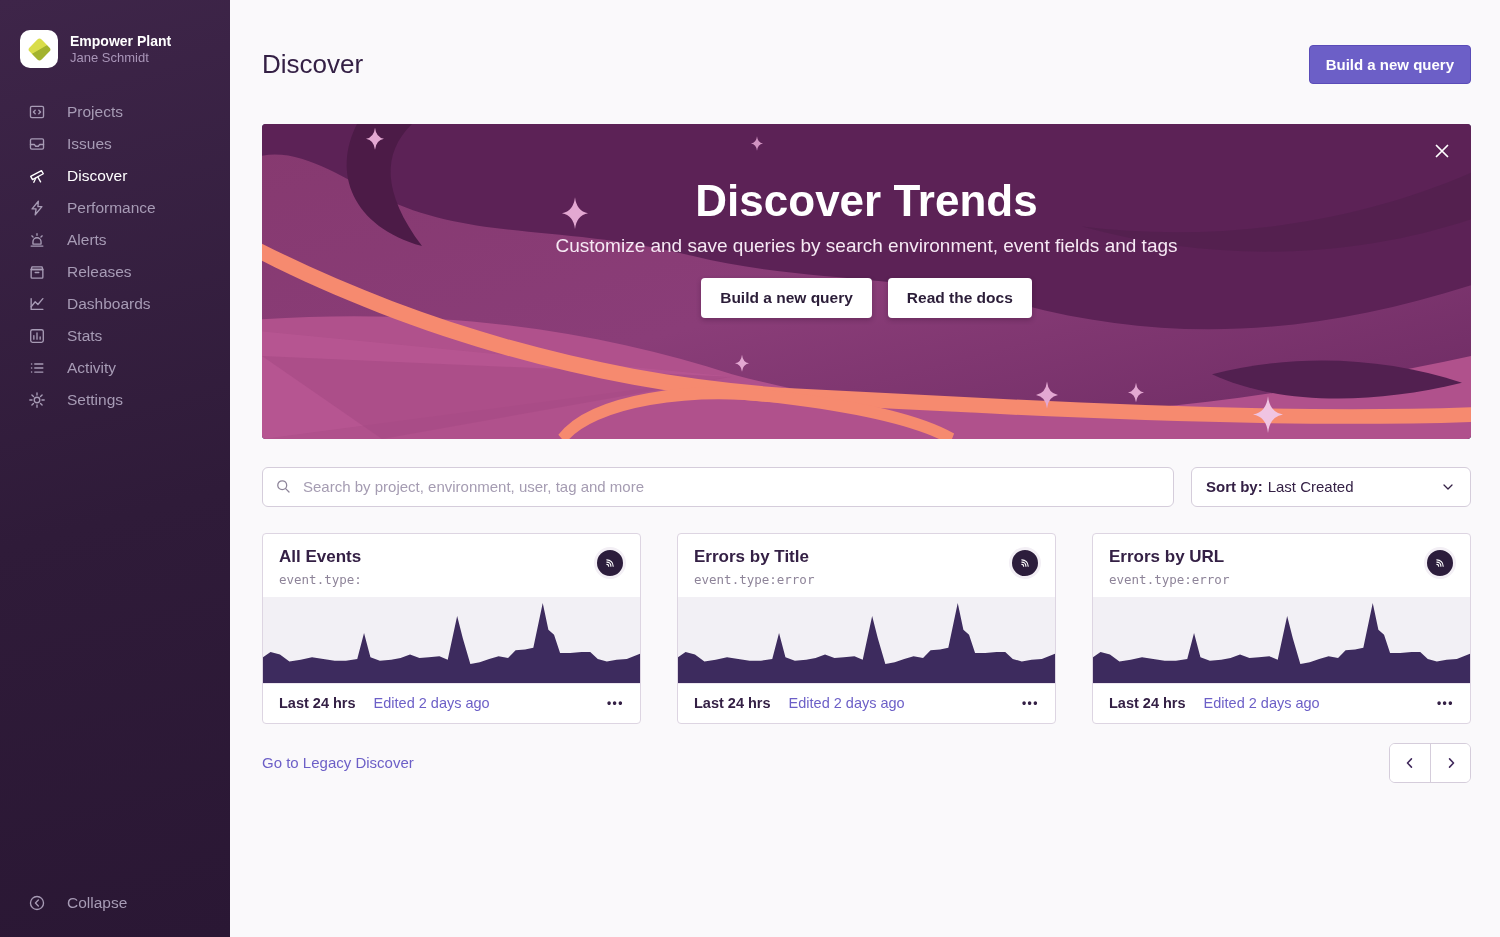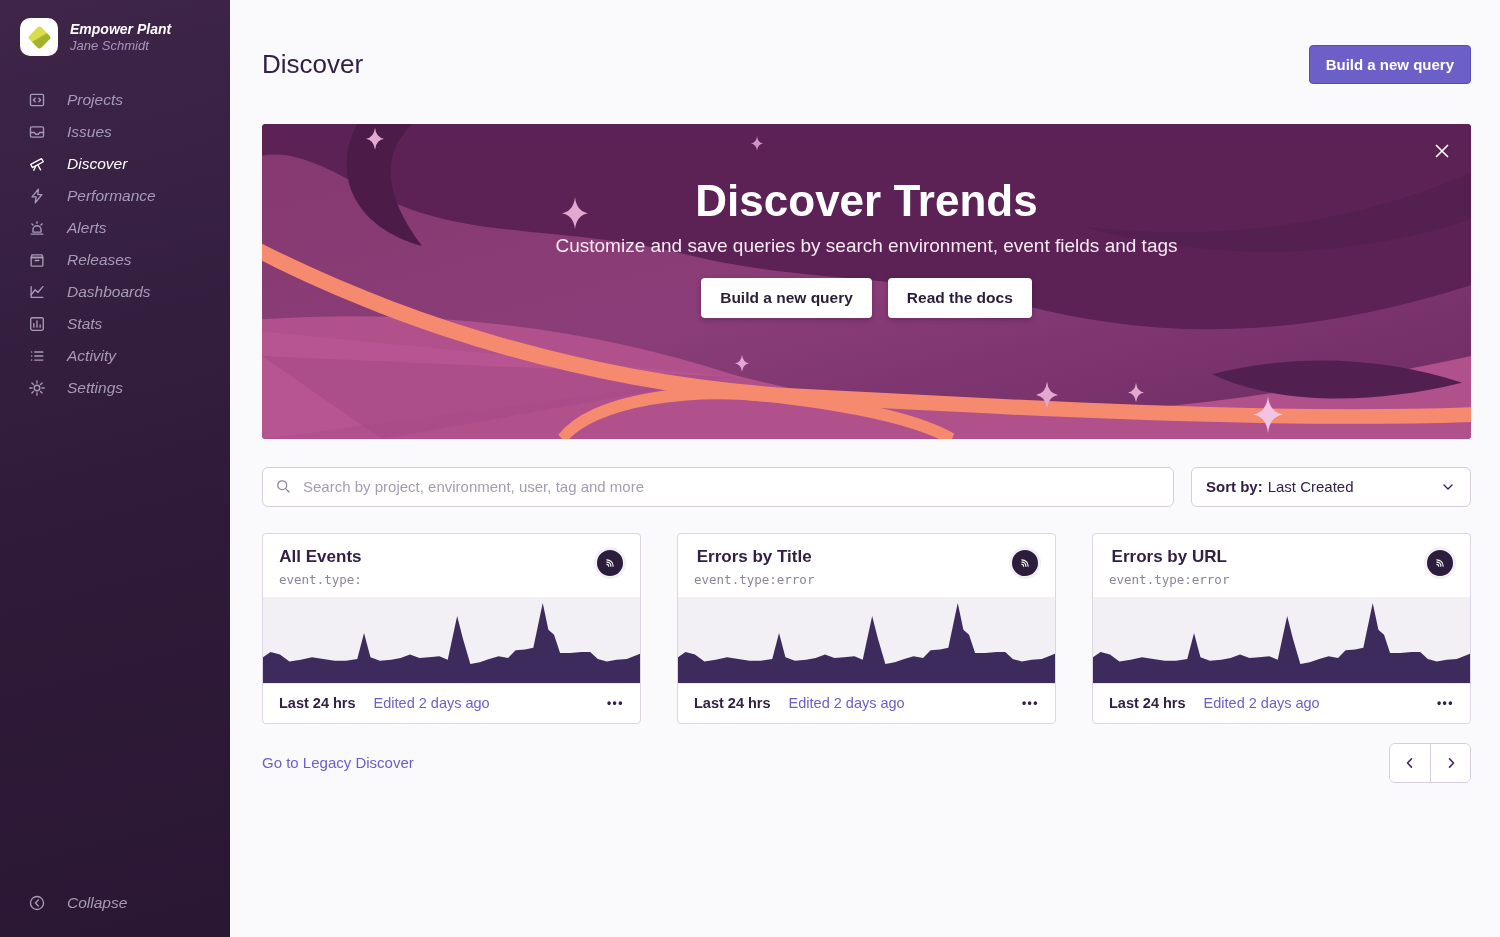--- a/index.html
+++ b/index.html
@@ -8,22 +8,21 @@
     width:1500px; height:937px; display:flex; overflow:hidden;
     font-family:"Liberation Sans", sans-serif;
     background:#faf9fb; color:#342045;
   }
 
   
   .sidebar {
     width:230px; flex:none; height:100%;
     background:linear-gradient(165deg,#3e2549 0%,#2f1b39 55%,#2a1734 100%);
     color:#a79bb5; display:flex; flex-direction:column;
-    padding:18px 0 18px;
-    font-style:italic;
+    padding:30px 0 18px;
   }
   .org { display:flex; align-items:center; gap:12px; padding:0 20px; margin-bottom:28px; cursor:pointer; }
   .org-logo { width:38px; height:38px; background:#fff; border-radius:10px; flex:none;
               display:flex; align-items:center; justify-content:center; }
   .org-gem { width:17px; height:17px; border-radius:3px; transform:rotate(45deg);
              background:linear-gradient(105deg,#d9dd4a 48%,#a3b32e 52%); }
   .org-name { font-size:14px; font-weight:bold; color:#fff; line-height:17px; }
   .org-user { font-size:13px; color:#a995b8; line-height:16px; }
   ul.nav { list-style:none; margin:0; padding:0; }
   .nav-item { display:flex; align-items:center; gap:21px; padding:7px 14px 7px 28px;
@@ -62,21 +61,21 @@
   .search-box input { border:0; outline:0; flex:1; font-size:15px; color:#342045;
                       font-family:inherit; background:transparent; }
   .search-box input::placeholder { color:#a59cb2; }
   .sort-box { width:280px; flex:none; display:flex; align-items:center; background:#fff;
               border:1px solid #d5cddb; border-radius:6px; height:40px; padding:0 14px;
               font-size:15px; color:#342045; cursor:pointer; }
   .sort-box b { margin-right:5px; }
   .sort-box svg { margin-left:auto; }
 
   
-  .cards { display:grid; grid-template-columns:repeat(3,1fr); gap:36px; margin-top:26px;text-align:center; }
+  .cards { display:grid; grid-template-columns:repeat(3,1fr); gap:36px; margin-top:26px; }
   .card { background:#fff; border:1px solid #ddd5e2; border-radius:4px; overflow:hidden; cursor:pointer; }
   .card-head { display:flex; justify-content:space-between; align-items:flex-start; padding:13px 14px 10px 16px; }
   .card-title { font-size:17px; font-weight:600; color:#342045; }
   .card-query { font-family:"DejaVu Sans Mono", monospace; font-size:12.5px; color:#8e8499; margin-top:5px; }
   .card-avatar { width:32px; height:32px; border-radius:50%; background:#2c1d3c; flex:none;
                  border:3px solid #f3eff5; display:flex; align-items:center; justify-content:center; }
   .card-chart { height:86px; background:#f2f0f5; }
   .card-chart svg { width:100%; height:100%; display:block; }
   .card-footer { display:flex; align-items:center; padding:11px 16px 12px; border-top:1px solid #ece6ef; font-size:14.5px; }
   .tf { font-weight:bold; color:#342045; }

